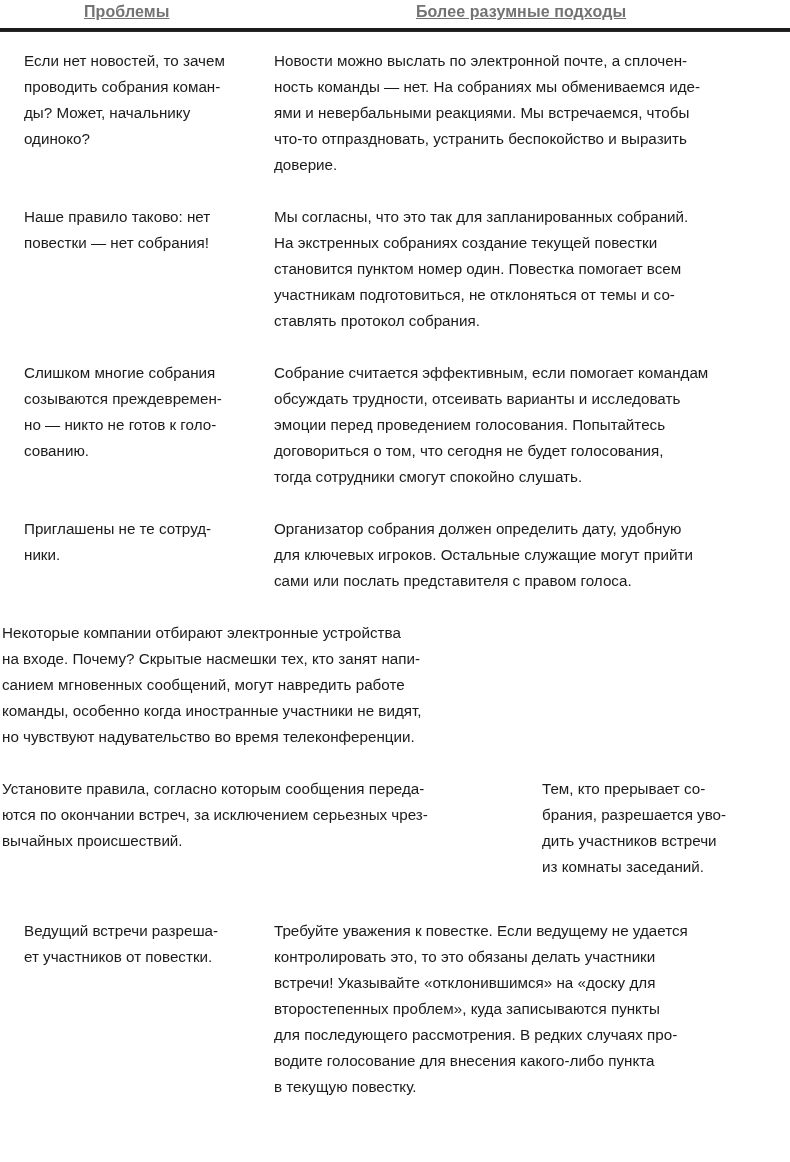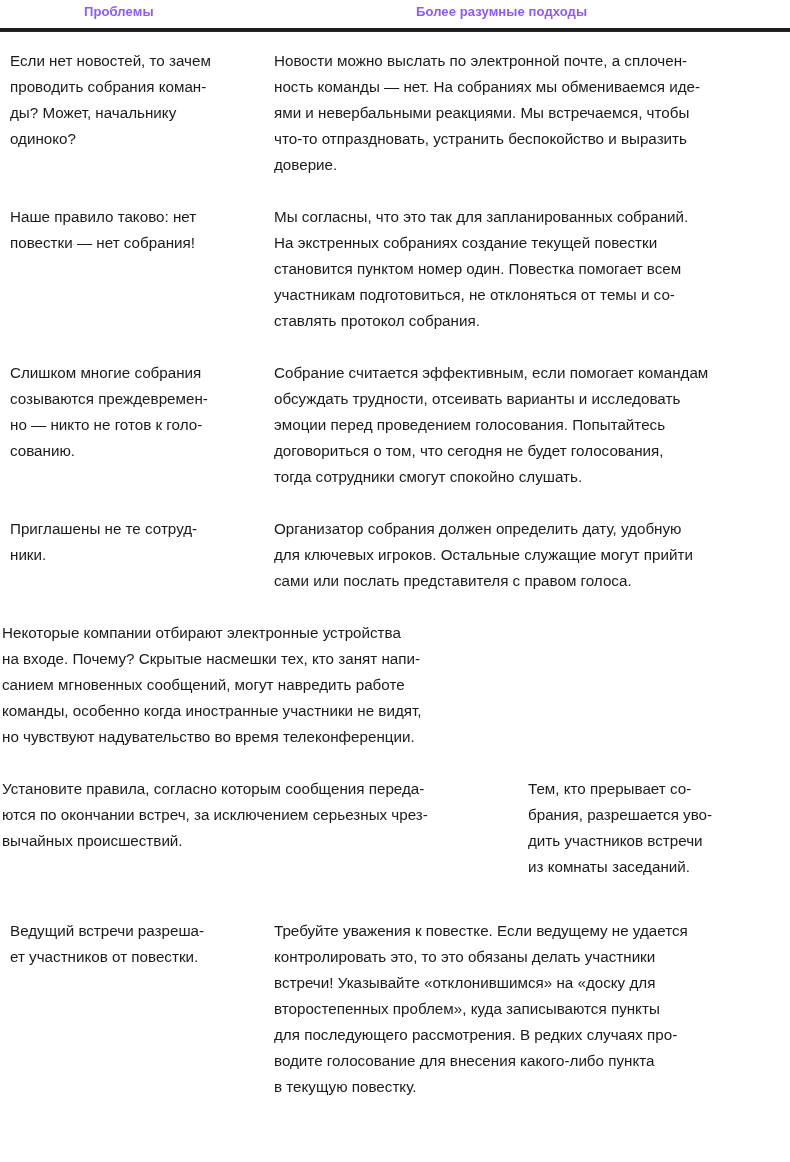--- a/index.html
+++ b/index.html
@@ -24,26 +24,27 @@
     box-sizing: border-box;
   }
 
   
   .table-head {
     display: flex;
     align-items: flex-start;
     padding-top: 2px;
   }
   .head-cell {
-    font-size: 13px;
+    font-size: 16px;
     font-weight: bold;
     line-height: 20px;
     letter-spacing: 0.1px;
-    color: #8b5cf6;
+    color: #737373;
     white-space: nowrap;
+    text-decoration: underline;
   }
   .head-cell.left {
     width: 272px;
     box-sizing: border-box;
     padding-left: 84px;
   }
   .head-cell.right {
     flex: 1;
     padding-left: 144px;
     box-sizing: border-box;
@@ -76,21 +77,21 @@
 
   .cell {
     font-size: 15.2px;
     line-height: 26px;
     color: #1b1b1b;
     white-space: pre-line;
   }
   .cell.problem {
     width: 272px;
     box-sizing: border-box;
-    padding-left: 10px;
+    padding-left: 24px;
     padding-right: 12px;
   }
   .cell.approach {
     flex: 1;
     box-sizing: border-box;
     padding-left: 2px;
     padding-right: 12px;
   }
 </style>
 </head>

